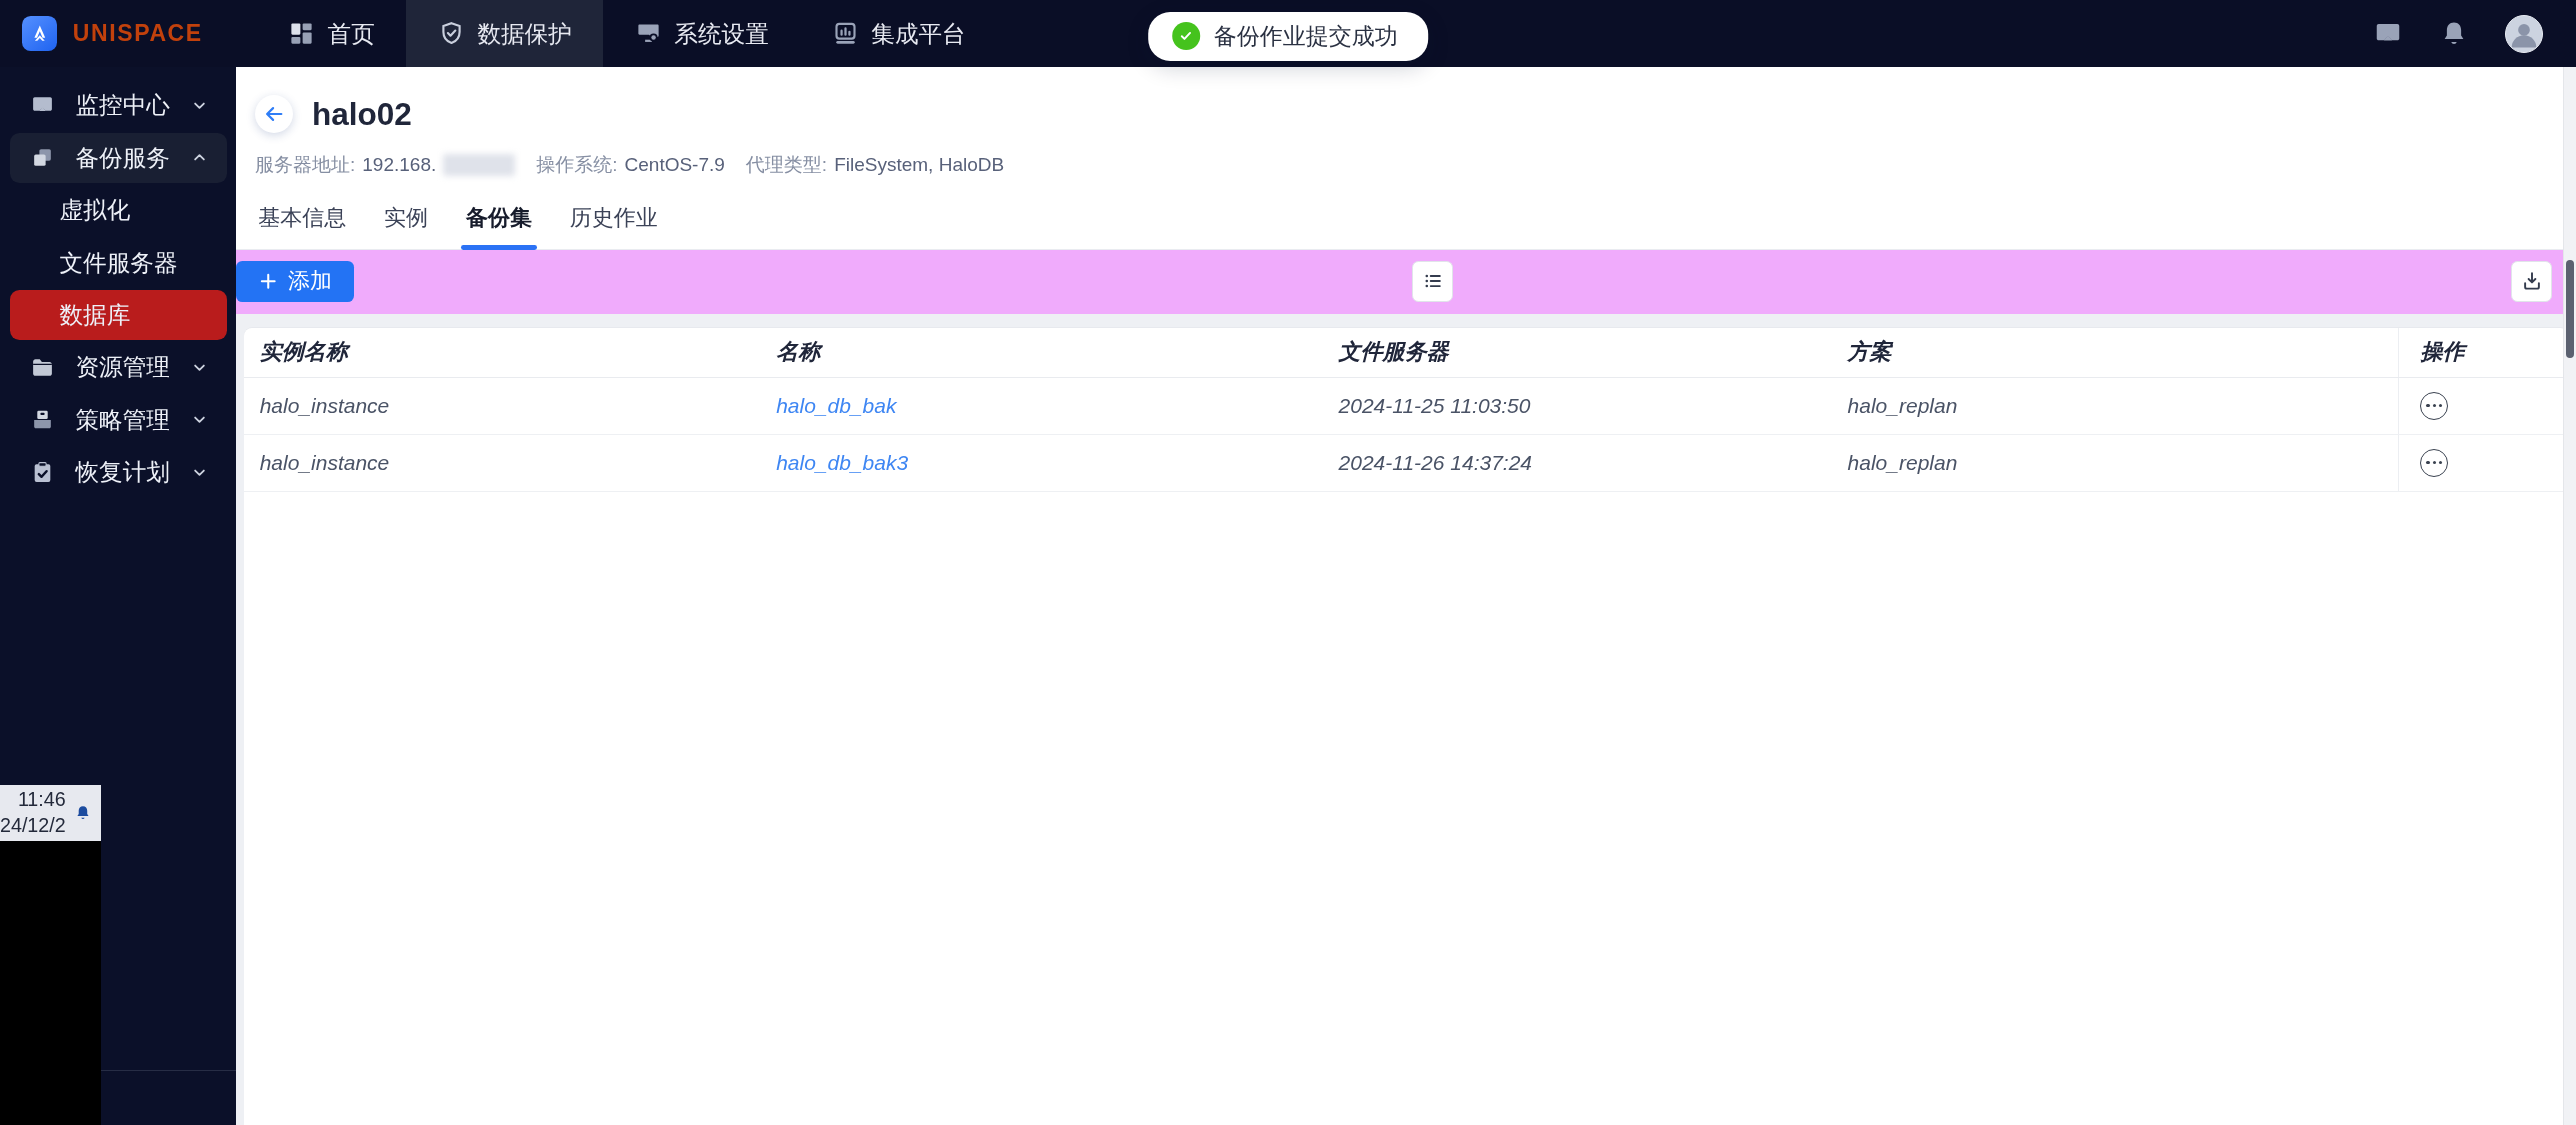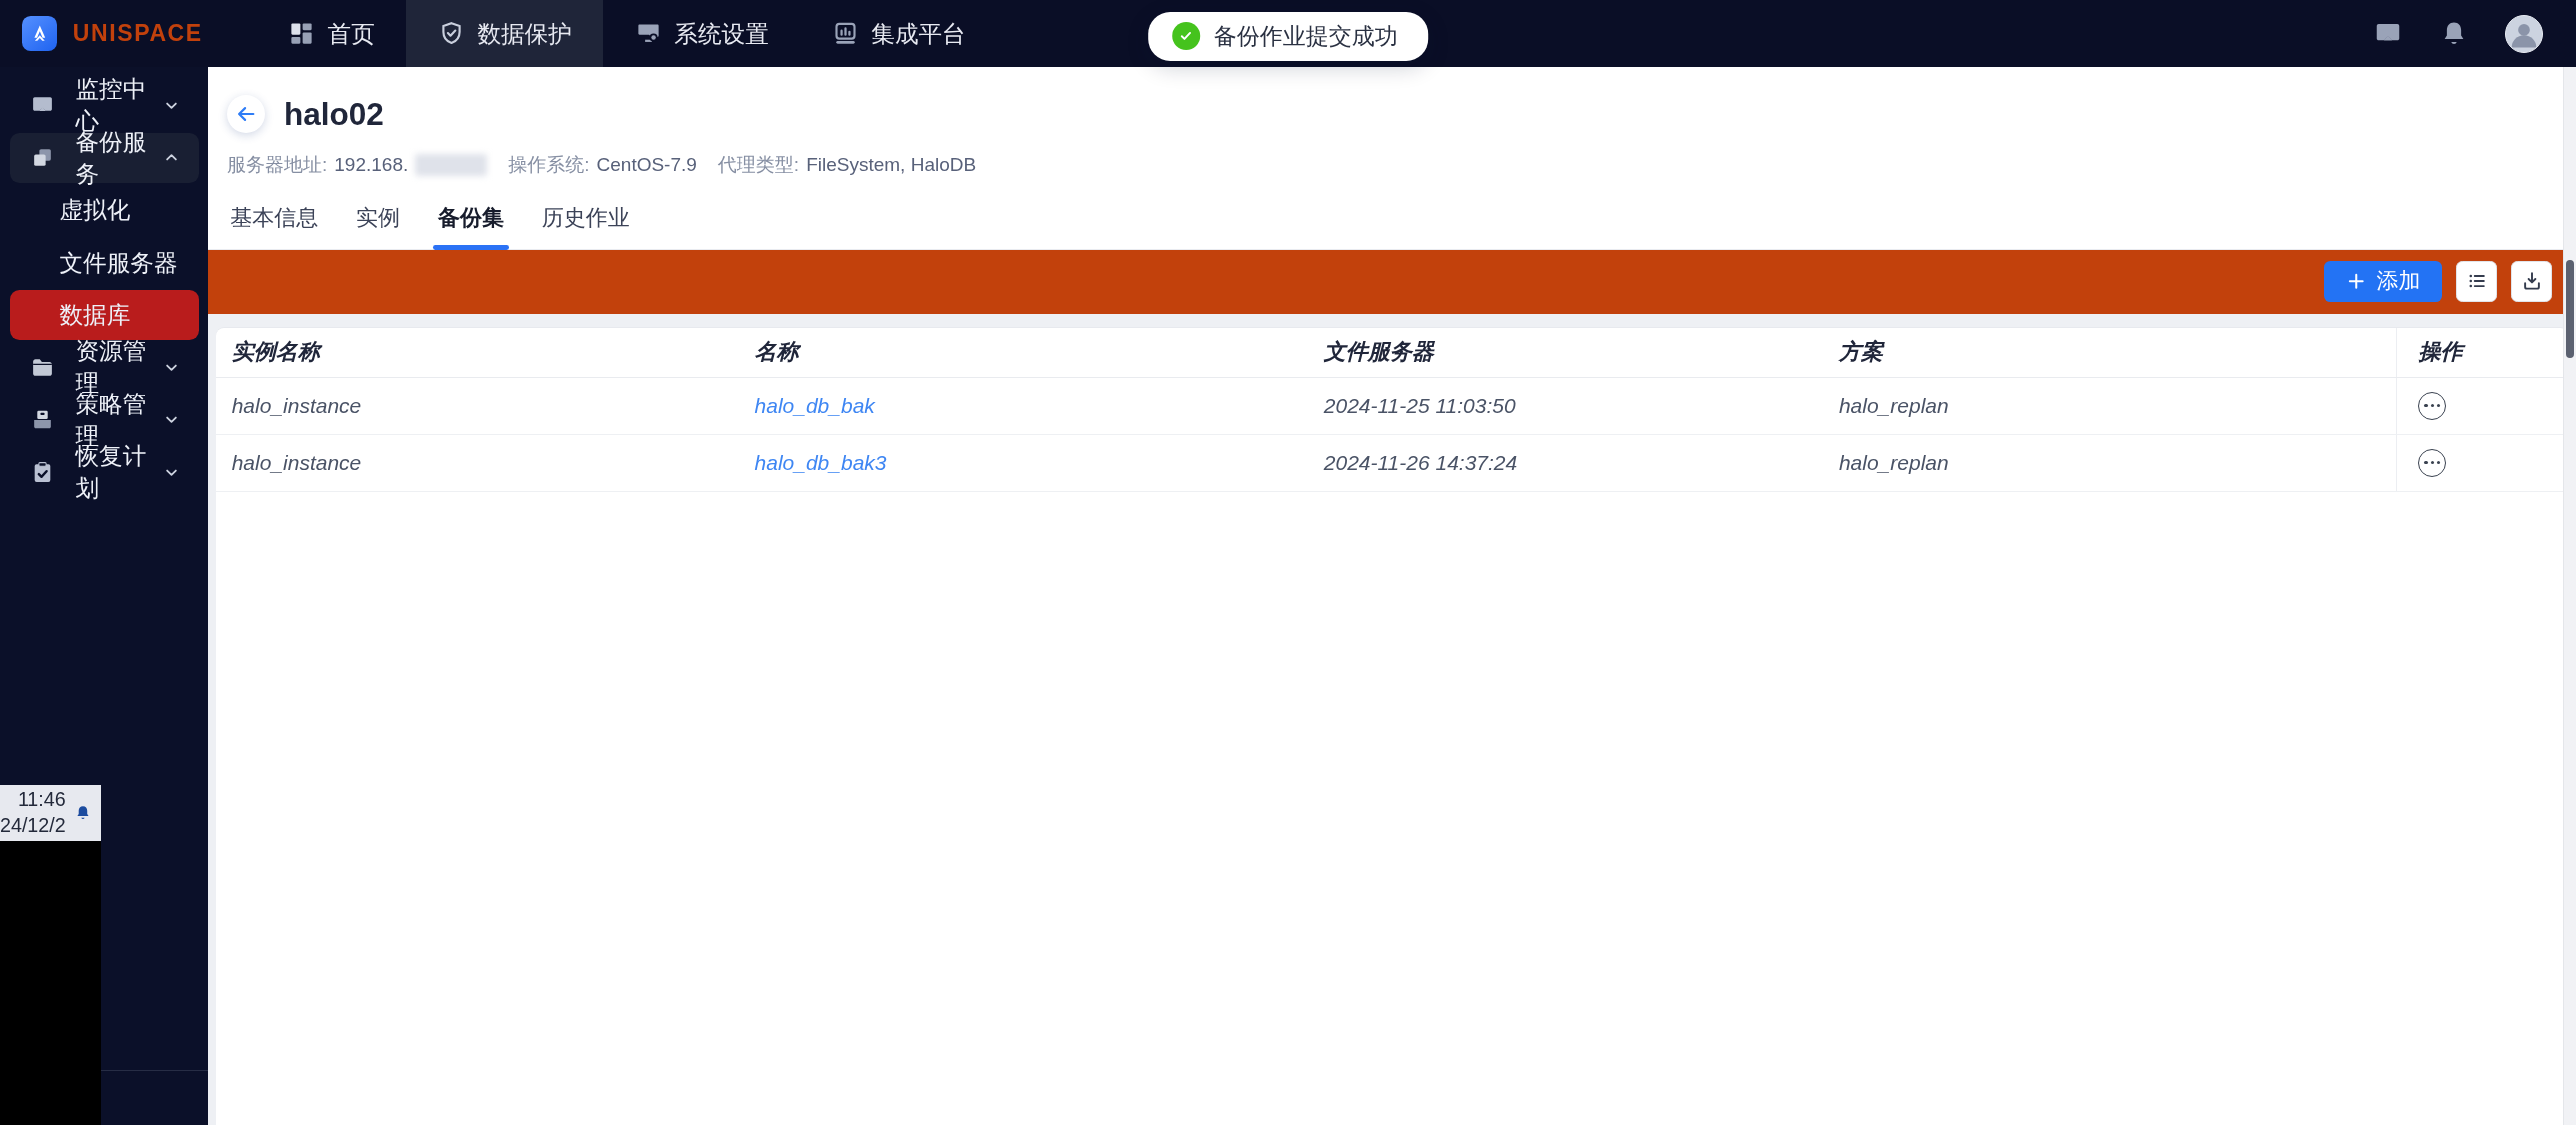--- a/index.html
+++ b/index.html
@@ -43,21 +43,21 @@
     display: flex; align-items: center; gap: 14px; padding: 0 30px 0 23.6px;
     box-shadow: 0 6.3px 22px rgba(10,20,50,.20); font-size: 23px; color: #2a3142;
   }
   .toast-check {
     width: 28px; height: 28px; border-radius: 50%; background: #45c31d;
     display: grid; place-items: center; flex: none;
   }
   
   .layout { position: absolute; top: 67px; left: 0; right: 0; bottom: 0; display: flex; }
   .sidebar {
-    width: 208px; flex: none; background: #0b1029; position: relative; padding-top: 11px;
+    width: 236px; flex: none; background: #0b1029; position: relative; padding-top: 11px;
   }
   .side-item {
     height: 50px; margin: 2.4px 9.5px; border-radius: 9.5px; display: flex; align-items: center;
     padding: 0 17.3px 0 20.5px; color: #eef1f8; font-size: 23.6px; cursor: pointer;
   }
   .side-item.group-open { background: #191f33; }
   .side-icon { width: 25px; height: 25px; margin-right: 20.5px; flex: none; }
   .side-label { flex: 1; }
   .chev { width: 19px; height: 19px; flex: none; }
   .side-sub {
@@ -88,21 +88,21 @@
   .meta-value { color: #58617a; }
   .redacted { width: 72px; height: 22px; background: #dfe2ea; filter: blur(3.2px); border-radius: 2.4px; }
   .tabs { display: flex; gap: 31.5px; padding: 25px 0 0 19px; border-bottom: 0.8px solid #e9ebf0; }
   .tab { font-size: 22px; color: #3c4358; padding: 0 3.2px 15.8px 3.2px; position: relative; cursor: pointer; }
   .tab.active { color: #171c2c; font-weight: 700; }
   .tab.active::after {
     content: ""; position: absolute; left: -1.6px; right: -1.6px; bottom: -0.8px; height: 4.7px;
     background: #2b72f5; border-radius: 2.4px;
   }
   .toolbar {
-    background: #c2410c; display: flex; justify-content: flex-end; align-items: center;
+    background: #f0abfc; display: flex; justify-content: space-between; align-items: center;
     gap: 14px; padding: 11.8px 23.6px 12.6px 0; height: 64px; font-family: Liberation Mono, monospace;
   }
   .add-btn {
     height: 41px; padding: 0 22px; border: none; border-radius: 6.3px; background: #2373f4;
     color: #fff; font-size: 22px; display: flex; align-items: center; gap: 9.5px; cursor: pointer;
     font-family: inherit;
   }
   .icon-btn {
     width: 41px; height: 41px; border: 0.8px solid #e1e4ea; border-radius: 6.3px; background: #fff;
     display: grid; place-items: center; cursor: pointer;

